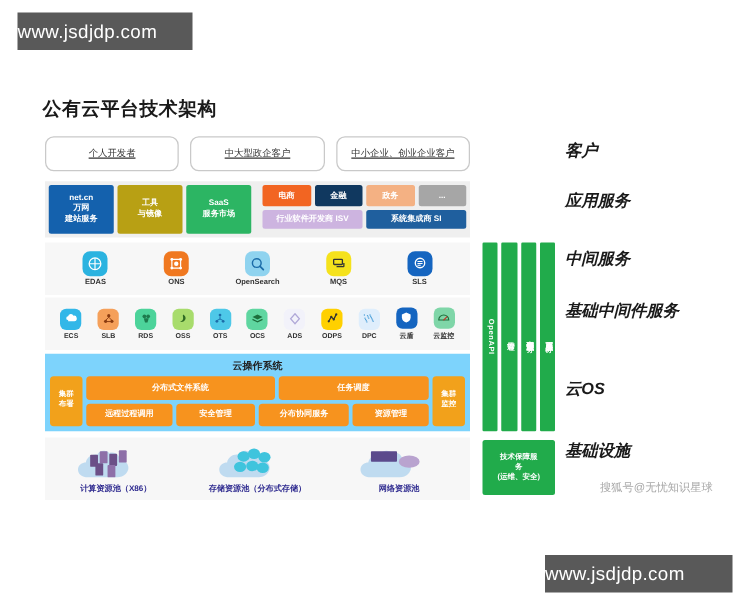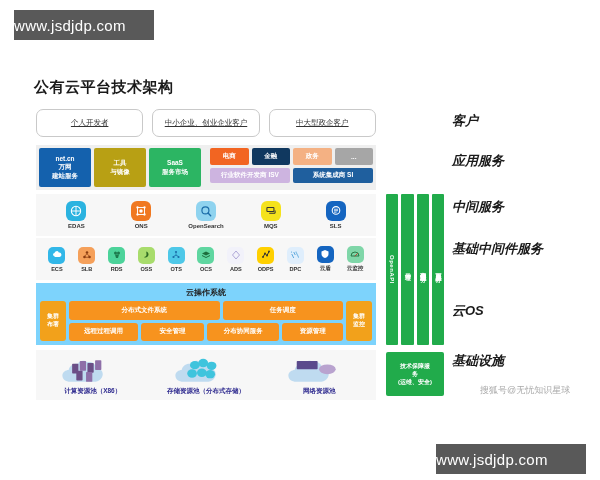--- a/index.html
+++ b/index.html
@@ -137,22 +137,22 @@
     <div class="layer-label" style="top: 112px;">客户</div>
     <div class="layer-label" style="top: 152px; font-style: italic;">应用服务</div>
     <div class="layer-label" style="top: 198px;">中间服务</div>
     <div class="layer-label" style="top: 240px;">基础中间件服务</div>
     <div class="layer-label" style="top: 302px;">云OS</div>
     <div class="layer-label" style="top: 352px;">基础设施</div>
   </div>
 
 <div class="cust-row" id="cust-row">
     <div class="cust-box">个人开发者</div>
+    <div class="cust-box">中大型政企客户</div>
     <div class="cust-box">中小企业、创业企业客户</div>
-    <div class="cust-box">中大型政企客户</div>
   </div>
 
 <div id="app-band">
   <div class="app-left" id="app-left">
       <div class="app-tile" style="background: rgb(20, 97, 173);">
         <span>net.cn</span>
         <span>万网</span>
         <span>建站服务</span>
       </div>
       <div class="app-tile" style="background: rgb(184, 160, 20);">

